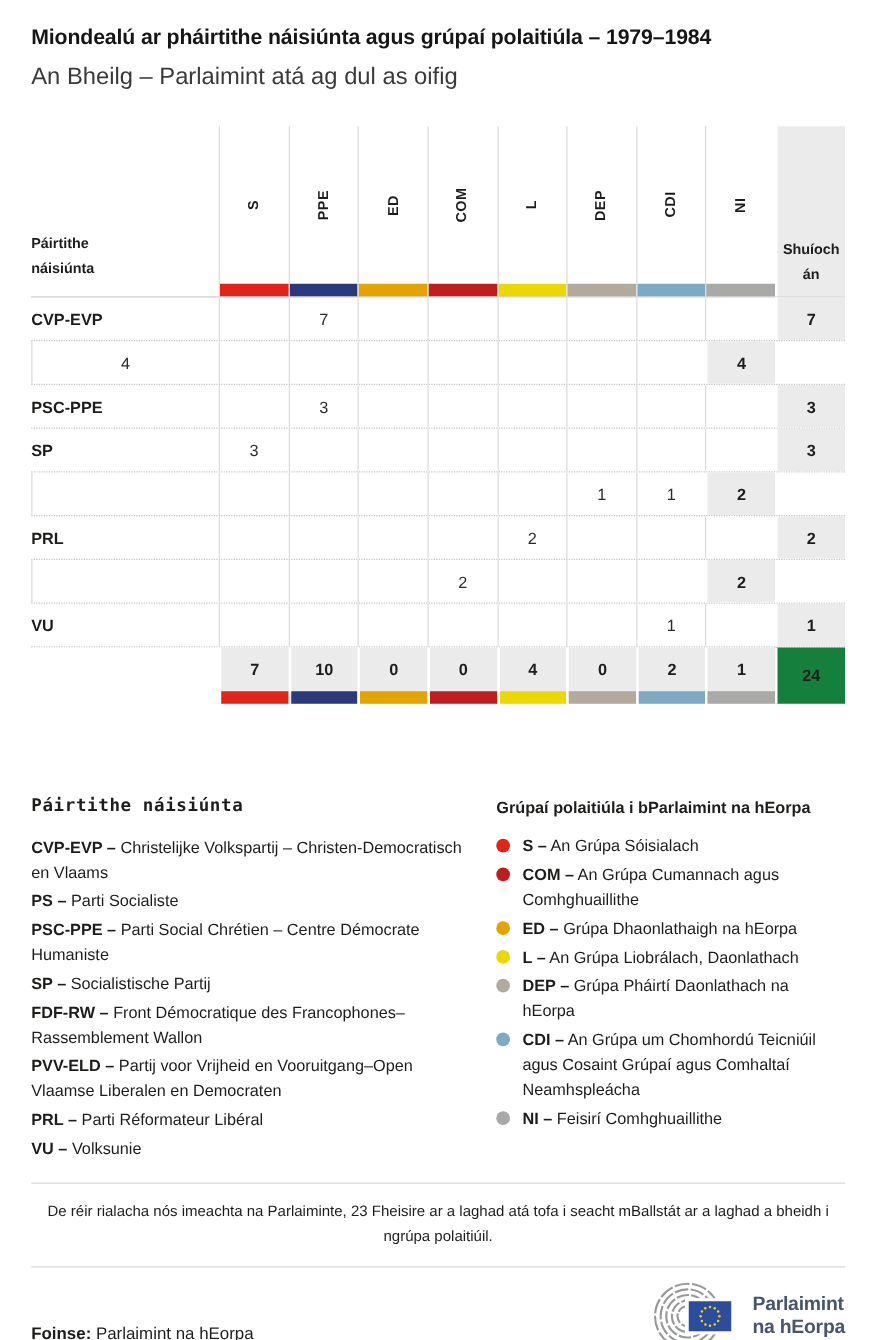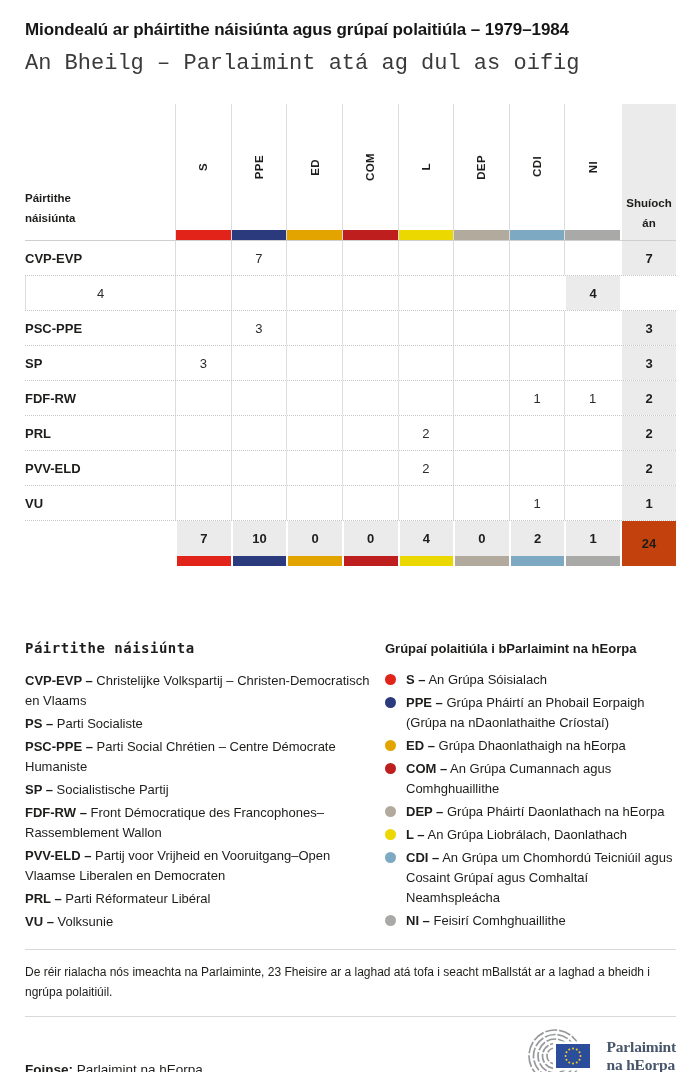--- a/index.html
+++ b/index.html
@@ -6,21 +6,21 @@
   html,body { margin:0; padding:0; background:#fff; }
   body {
     width:700px; min-height:1072px;
     font-family:"Liberation Sans", sans-serif;
     color:#1d1d1b;
   }
   .page { padding:20px 24px 14px 25px; width:700px; }
 
   
   .title { font-size:17px; font-weight:700; letter-spacing:-0.1px; margin:0 0 11px; color:#161616; }
-  .subtitle { font-size:22px; font-weight:400; color:#3a3a3a; margin:0;font-family:Liberation Mono, monospace; }
+  .subtitle { font-size:19px; font-weight:400; color:#3a3a3a; margin:0; }
 
   
   .tbl { width:651px; margin-top:28px; --cols:150px repeat(8, 1fr) 56px; font-size:13px; }
   .thead { display:grid; grid-template-columns:var(--cols); height:137px; border-bottom:1px solid #cfcfcf; }
   .corner { display:flex; align-items:flex-end; padding-bottom:11px; }
   .corner span { width:70px; font-weight:700; font-size:11.5px; line-height:1.8; }
   .ghead { position:relative; border-left:1px solid #dcdcdc; }
   .ghead .rot { position:absolute; left:0; right:0; top:0; bottom:10px; display:flex; align-items:center; justify-content:center; }
   .ghead .rot span { writing-mode:vertical-rl; transform:rotate(180deg); font-weight:700; font-size:11.5px; letter-spacing:0.4px; }
   .ghead .bar { position:absolute; left:0; right:0; bottom:0; height:10px; }
@@ -30,41 +30,41 @@
   .row { display:grid; grid-template-columns:var(--cols); height:35px; border-bottom:1px dotted #c6c6c6; }
   .plabel { display:flex; align-items:center; font-weight:700; font-size:13px; }
   .val { border-left:1px solid #dcdcdc; display:flex; align-items:center; justify-content:center; color:#2b2b2b; }
   .rseat { background:#ebebeb; border-left:2px solid #fff; font-weight:700; display:flex; align-items:center; justify-content:center; }
 
   .totals { height:45px; border-bottom:none; }
   .totals .empty { background:#fff; }
   .tcell { border-left:2px solid #fff; background:#ebebeb; display:flex; flex-direction:column; font-weight:700; }
   .tcell .num { flex:1; display:flex; align-items:center; justify-content:center; }
   .tcell .bar { height:10px; }
-  .tseat { background:#c2410c; border-left:2px solid #fff; font-weight:700; display:flex; align-items:center; justify-content:center; }
+  .tseat { background:#15803d; border-left:2px solid #fff; font-weight:700; display:flex; align-items:center; justify-content:center; }
 
   
   .legend { display:flex; margin-top:74px; }
   .leg-left { width:360px; flex:none; padding-right:12px; }
-  .leg-right { flex:1; }
+  .leg-right { flex:1;margin-left:12px; }
   .leg-left h3 { font-family:"DejaVu Sans Mono", monospace; font-size:14px; font-weight:700; margin:0 0 15px; letter-spacing:0.5px; }
   .leg-right h3 { font-size:13px; font-weight:700; margin:1px 0 14px; white-space:nowrap; }
   .litem { font-size:13px; line-height:20px; margin-bottom:3px; }
   .litem b, .gitem b { font-weight:700; }
   .gitem { display:flex; gap:10px; font-size:13px; line-height:20px; margin-bottom:3px; }
   .dot { width:11px; height:11px; border-radius:50%; flex:none; margin-top:4px; }
 
   hr.rule { border:none; border-top:1px solid #d9d9d9; margin:14px 0 0; }
-  .footnote { font-size:12px; line-height:1.7; margin:12px 0 13px; color:#1d1d1b; }
+  .footnote { font-size:12px; line-height:1.7; margin:12px 0 13px; color:#1d1d1b;text-align:center; }
 
   .footer { display:flex; justify-content:space-between; align-items:flex-end; margin-top:8px; min-height:58px; }
   .source { font-size:13.5px; padding-bottom:6px; }
   .source b { font-weight:700; }
   .logo { display:flex; align-items:center; gap:9px; }
-  .logo-text { color:#47566b; font-weight:700; font-size:15.5px; line-height:1.15; letter-spacing:-0.2px;font-family:Liberation Serif, serif; }
+  .logo-text { color:#47566b; font-weight:700; font-size:15.5px; line-height:1.15; letter-spacing:-0.2px; }
 </style>
 </head>
 <body>
 
 <div class="page">
 
   <h1 class="title">Miondealú ar pháirtithe náisiúnta agus grúpaí polaitiúla – 1979–1984</h1>
   <h2 class="subtitle">An Bheilg – Parlaimint atá ag dul as oifig</h2>
 
   <div class="tbl">
@@ -166,21 +166,20 @@
           <div class="val"></div>
           <div class="val"></div>
           <div class="val"></div>
           <div class="val"></div>
           <div class="val"></div>
           <div class="val"></div>
           <div class="val"></div>
           <div class="rseat">3</div>
         </div>
         <div class="row">
-          <div class="plabel">FDF-RW</div>
           <div class="val"></div>
           <div class="val"></div>
           <div class="val"></div>
           <div class="val"></div>
           <div class="val"></div>
           <div class="val"></div>
           <div class="val">1</div>
           <div class="val">1</div>
           <div class="rseat">2</div>
         </div>
@@ -190,21 +189,20 @@
           <div class="val"></div>
           <div class="val"></div>
           <div class="val"></div>
           <div class="val">2</div>
           <div class="val"></div>
           <div class="val"></div>
           <div class="val"></div>
           <div class="rseat">2</div>
         </div>
         <div class="row">
-          <div class="plabel">PVV-ELD</div>
           <div class="val"></div>
           <div class="val"></div>
           <div class="val"></div>
           <div class="val"></div>
           <div class="val">2</div>
           <div class="val"></div>
           <div class="val"></div>
           <div class="val"></div>
           <div class="rseat">2</div>
         </div>
@@ -274,38 +272,34 @@
         </div>
     </div>
     <div class="leg-right">
       <h3>Grúpaí polaitiúla i bParlaimint na hEorpa</h3>
       <div id="group-list">
           <div class="gitem">
             <span class="dot" style="background: rgb(226, 35, 26);"></span>
             <div><b>S –</b> <span>An Grúpa Sóisialach</span></div>
           </div>
           <div class="gitem">
-            <span class="dot" style="background: rgb(43, 58, 125);"></span>
-            <div><b>PPE –</b> <span>Grúpa Pháirtí an Phobail Eorpaigh (Grúpa na nDaonlathaithe Críostaí)</span></div>
+            <span class="dot" style="background: rgb(191, 30, 30);"></span>
+            <div><b>COM –</b> <span>An Grúpa Cumannach agus Comhghuaillithe</span></div>
           </div>
           <div class="gitem">
             <span class="dot" style="background: rgb(227, 164, 0);"></span>
             <div><b>ED –</b> <span>Grúpa Dhaonlathaigh na hEorpa</span></div>
           </div>
           <div class="gitem">
-            <span class="dot" style="background: rgb(191, 30, 30);"></span>
-            <div><b>COM –</b> <span>An Grúpa Cumannach agus Comhghuaillithe</span></div>
+            <span class="dot" style="background: rgb(234, 216, 0);"></span>
+            <div><b>L –</b> <span>An Grúpa Liobrálach, Daonlathach</span></div>
           </div>
           <div class="gitem">
             <span class="dot" style="background: rgb(178, 170, 157);"></span>
             <div><b>DEP –</b> <span>Grúpa Pháirtí Daonlathach na hEorpa</span></div>
-          </div>
-          <div class="gitem">
-            <span class="dot" style="background: rgb(234, 216, 0);"></span>
-            <div><b>L –</b> <span>An Grúpa Liobrálach, Daonlathach</span></div>
           </div>
           <div class="gitem">
             <span class="dot" style="background: rgb(126, 169, 194);"></span>
             <div><b>CDI –</b> <span>An Grúpa um Chomhordú Teicniúil agus Cosaint Grúpaí agus Comhaltaí Neamhspleácha</span></div>
           </div>
           <div class="gitem">
             <span class="dot" style="background: rgb(169, 169, 167);"></span>
             <div><b>NI –</b> <span>Feisirí Comhghuaillithe</span></div>
           </div>
         </div>

